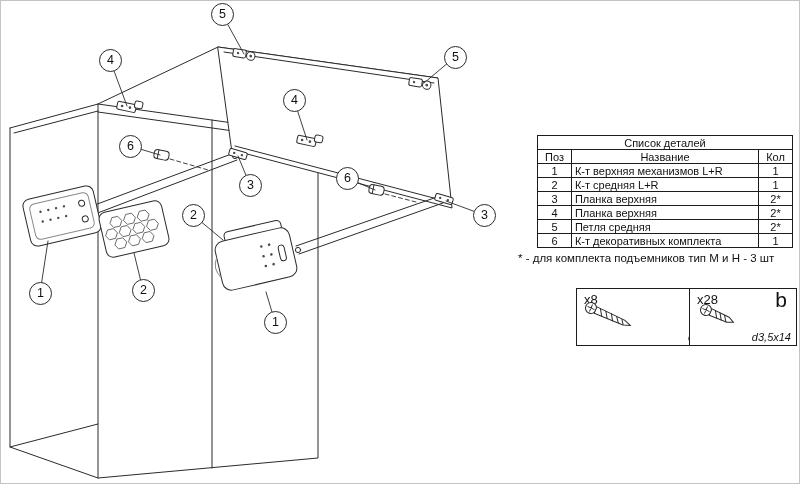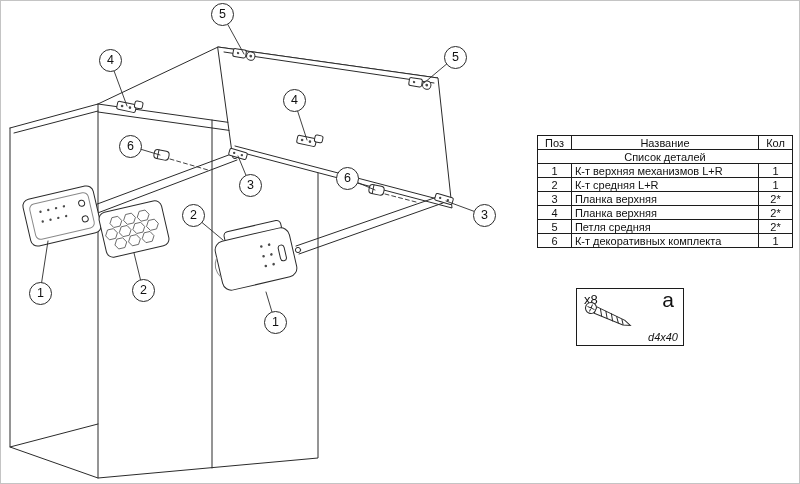--- a/index.html
+++ b/index.html
@@ -17,21 +17,21 @@
   }
   table.parts{
     position:absolute;left:537px;top:135px;width:256px;border-collapse:collapse;
     font-size:11px;z-index:2;background:#fff;
   }
   table.parts td{border:1px solid #1c1c1c;padding:0 3px;height:13px;vertical-align:middle;}
   table.parts td.title{text-align:center;}
   table.parts td.center{text-align:center;}
   .note{position:absolute;left:518px;top:252px;font-size:11.5px;white-space:nowrap;z-index:2;}
   .hwbox{position:absolute;top:288px;width:106px;height:56px;border:1.2px solid #1c1c1c;background:#fff;z-index:2;}
-  .hwbox.a{left:576px;}
+  .hwbox.a{left:576px;padding-left:40px;}
   .hwbox.b{left:689px;}
   .hw-count{position:absolute;left:7px;top:3px;font-size:13px;}
   .hw-letter{position:absolute;right:9px;top:-1px;font-size:21px;}
   .hw-size{position:absolute;right:5px;bottom:2px;font-size:11px;font-style:italic;}
   .hw-screw{position:absolute;left:2px;top:8px;}
 </style>
 </head>
 <body>
 
 <div class="screen">
@@ -193,28 +193,28 @@
   <div class="callout" style="left:264px;top:311px;">1</div>
 
   <table class="parts">
     <colgroup>
         <col style="width:34px">
         <col style="width:188px">
         <col style="width:34px">
       </colgroup>
     <tbody>
       <tr>
+        <td class="title" colspan="3">Список деталей</td>
+      </tr>
+      <tr>
         <td class="center">Поз</td>
         <td class="center">Название</td>
         <td class="center">Кол</td>
       </tr>
       <tr>
-        <td class="title" colspan="3">Список деталей</td>
-      </tr>
-      <tr>
         <td class="center">1</td>
         <td>К-т верхняя механизмов L+R</td>
         <td class="center">1</td>
       </tr>
       <tr>
         <td class="center">2</td>
         <td>К-т средняя L+R</td>
         <td class="center">1</td>
       </tr>
       <tr>
@@ -233,29 +233,43 @@
         <td class="center">2*</td>
       </tr>
       <tr>
         <td class="center">6</td>
         <td>К-т декоративных комплекта</td>
         <td class="center">1</td>
       </tr>
     </tbody>
   </table>
 
+  <div class="note">* - для комплекта подъемников тип М и Н - 3 шт</div>
 
   <div class="hwbox a">
     <span class="hw-count">x8</span>
     <span class="hw-letter">a</span>
     <svg class="hw-screw" width="84" height="46" viewBox="0 0 84 46" fill="none" stroke="#2b2b2b" stroke-width="1" stroke-linecap="round">
       <g transform="translate(12,11) rotate(24)">
         <circle cx="0" cy="0" r="5.5" fill="#fff"></circle>
         <path d="M-3.4,0 H3.4 M0,-3.4 V3.4"></path>
         <polygon points="5,-3.5 36,-2.5 43,0 36,2.5 5,3.5" fill="#fff"></polygon>
         <path d="M9,-3 L13,3 M15,-3 L19,3 M21,-3 L25,3 M27,-2.5 L31,2.5 M33,-2 L36,2"></path>
       </g>
     </svg>
     <span class="hw-size">d4x40</span>
   </div>
 
+  <div class="hwbox b">
+    <span class="hw-count">x28</span>
+    <span class="hw-letter">b</span>
+    <svg class="hw-screw" width="84" height="46" viewBox="0 0 84 46" fill="none" stroke="#2b2b2b" stroke-width="1" stroke-linecap="round">
+      <g transform="translate(14,13) rotate(24)">
+        <circle cx="0" cy="0" r="5.5" fill="#fff"></circle>
+        <path d="M-3.4,0 H3.4 M0,-3.4 V3.4"></path>
+        <polygon points="5,-3.5 24,-2.8 30,0 24,2.8 5,3.5" fill="#fff"></polygon>
+        <path d="M9,-3 L13,3 M14,-3 L18,3 M19,-2.8 L23,2.8"></path>
+      </g>
+    </svg>
+    <span class="hw-size">d3,5x14</span>
+  </div>
 
 </div>
 
 </body></html>

